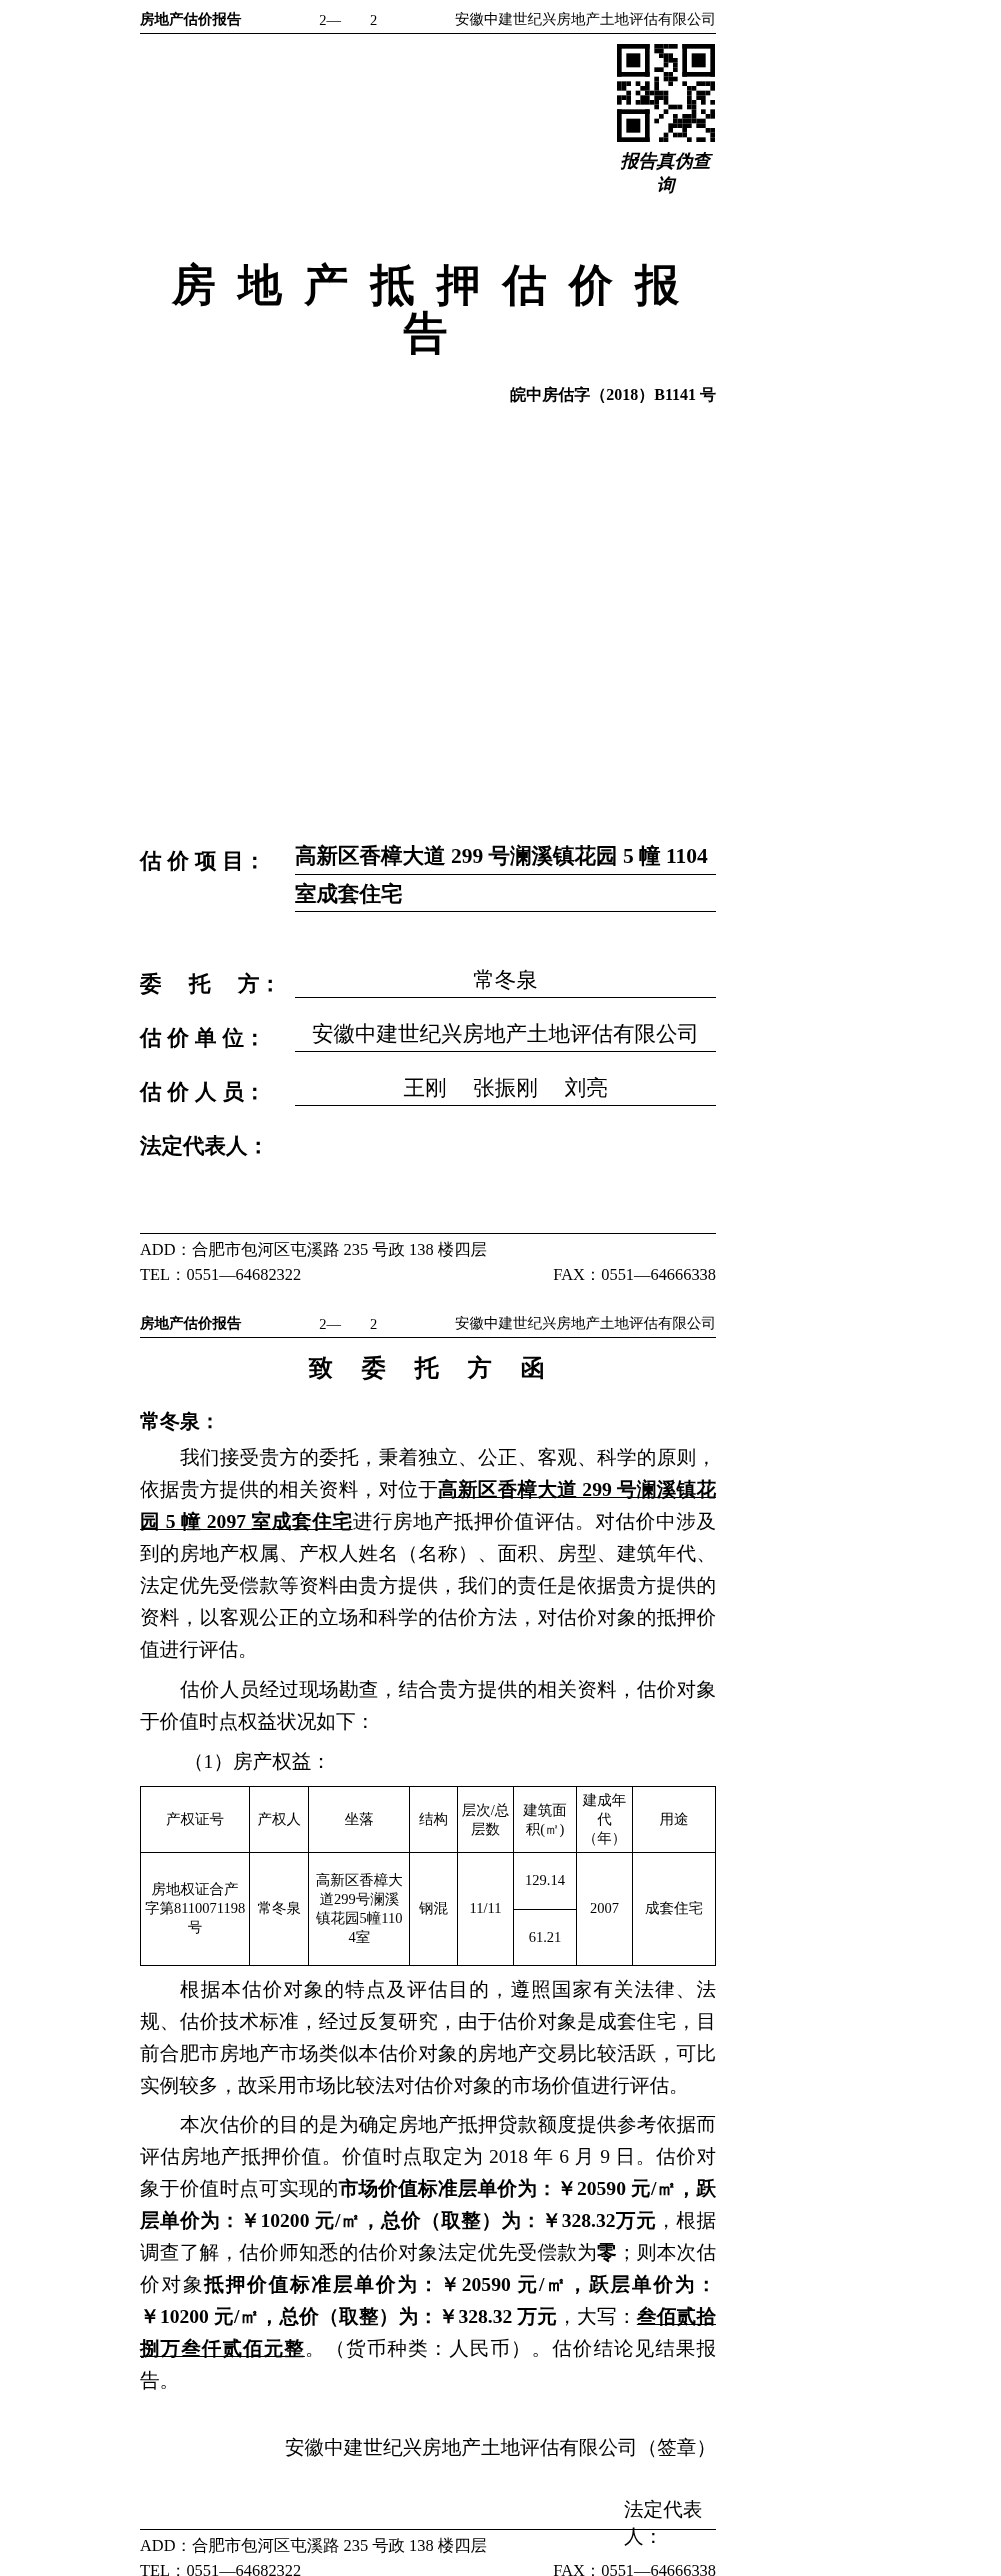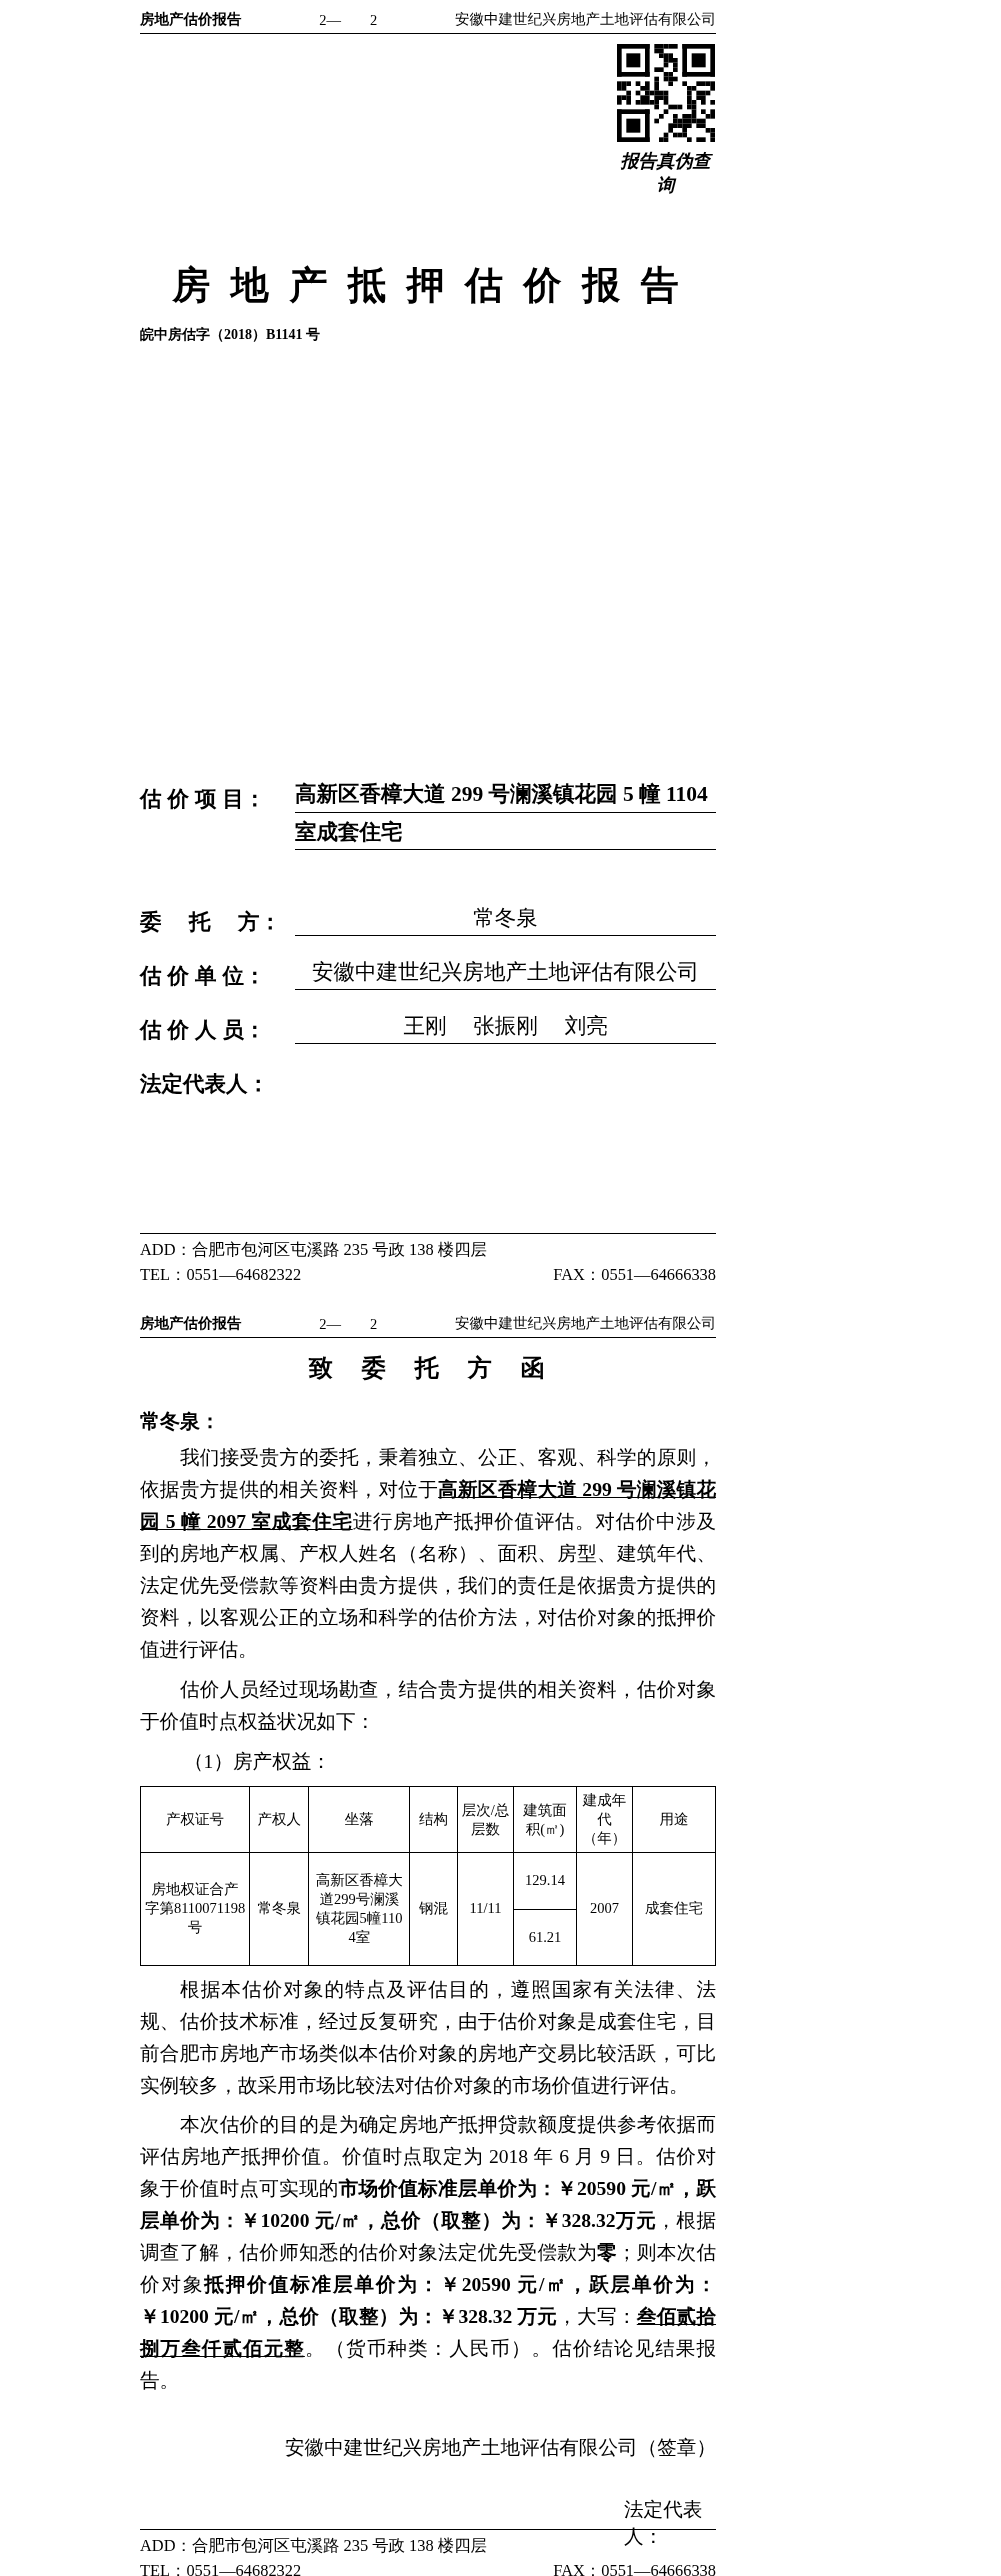--- a/index.html
+++ b/index.html
@@ -12,23 +12,23 @@
 
   .page-header { display:flex; justify-content:space-between; align-items:flex-end;
                  padding-top:10px; padding-bottom:3.8px; border-bottom:1.9px solid #000; font-size:14.5px; }
   .ph-left { font-weight:bold; }
   .ph-center { display:flex; gap:29px; }
 
   .qr-wrap { position:absolute; right:102px; top:44px; width:101px; text-align:center; }
   .qr-box { width:98px; height:98px; margin:0 auto; }
   .qr-caption { font-weight:bold; font-size:18px; margin-top:5px; font-family:"Liberation Sans","DejaVu Sans",sans-serif;font-style:italic; }
 
-  .title { margin-top:227px; text-align:center; font-size:38px; font-weight:bold; letter-spacing:5px;
+  .title { margin-top:227px; text-align:center; font-size:44px; font-weight:bold; letter-spacing:5px;
            font-family:"Liberation Sans","DejaVu Sans",sans-serif; line-height:48px; }
-  .doc-number { margin-top:17px; text-align:left; font-size:14px; font-weight:bold; }
+  .doc-number { margin-top:28px; text-align:right; font-size:16px; font-weight:bold; }
 
   .form { margin-top:434px; font-size:21.5px; }
   .form-row { display:flex; align-items:flex-end; margin-top:19px; min-height:35px; }
   .form-row.tight { margin-top:2.5px;justify-content:center; }
   .form-row.mt-lg { margin-top:51px; }
   .form-label { font-weight:bold; white-space:pre; width:155px; flex:none;
                 font-family:"Liberation Sans","DejaVu Sans",sans-serif; }
   .form-spacer { width:155px; flex:none; }
   .form-value { flex:1; border-bottom:1.9px solid #000; text-align:center; padding-bottom:3.8px; min-height:33px; white-space:pre; }
   .form-value.left { text-align:left; font-weight:bold; }

